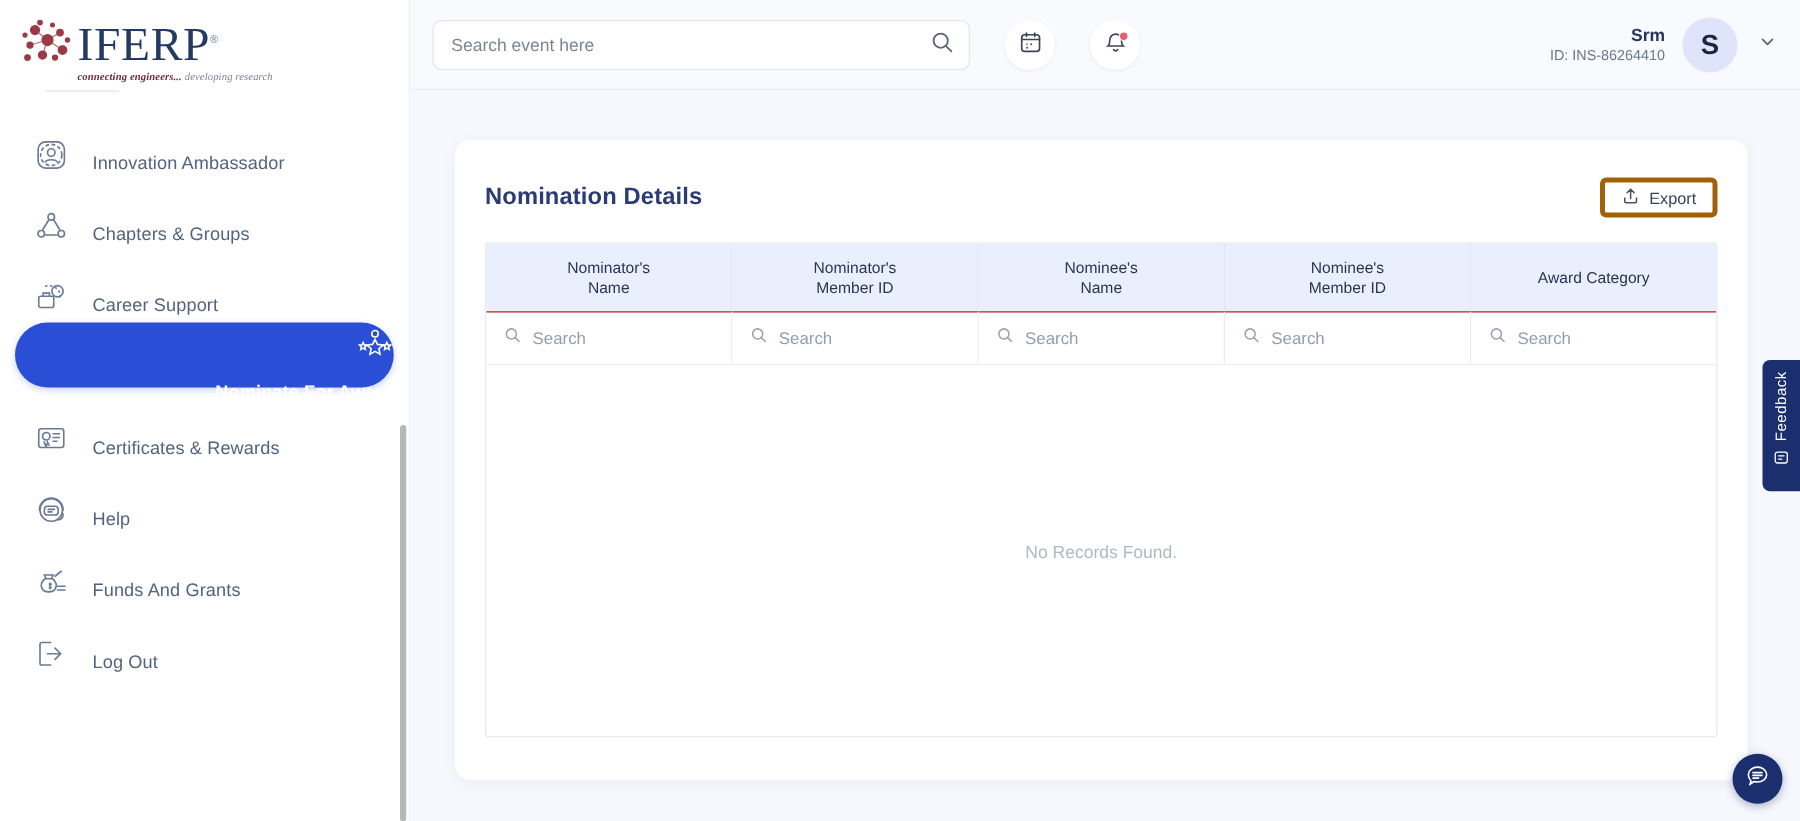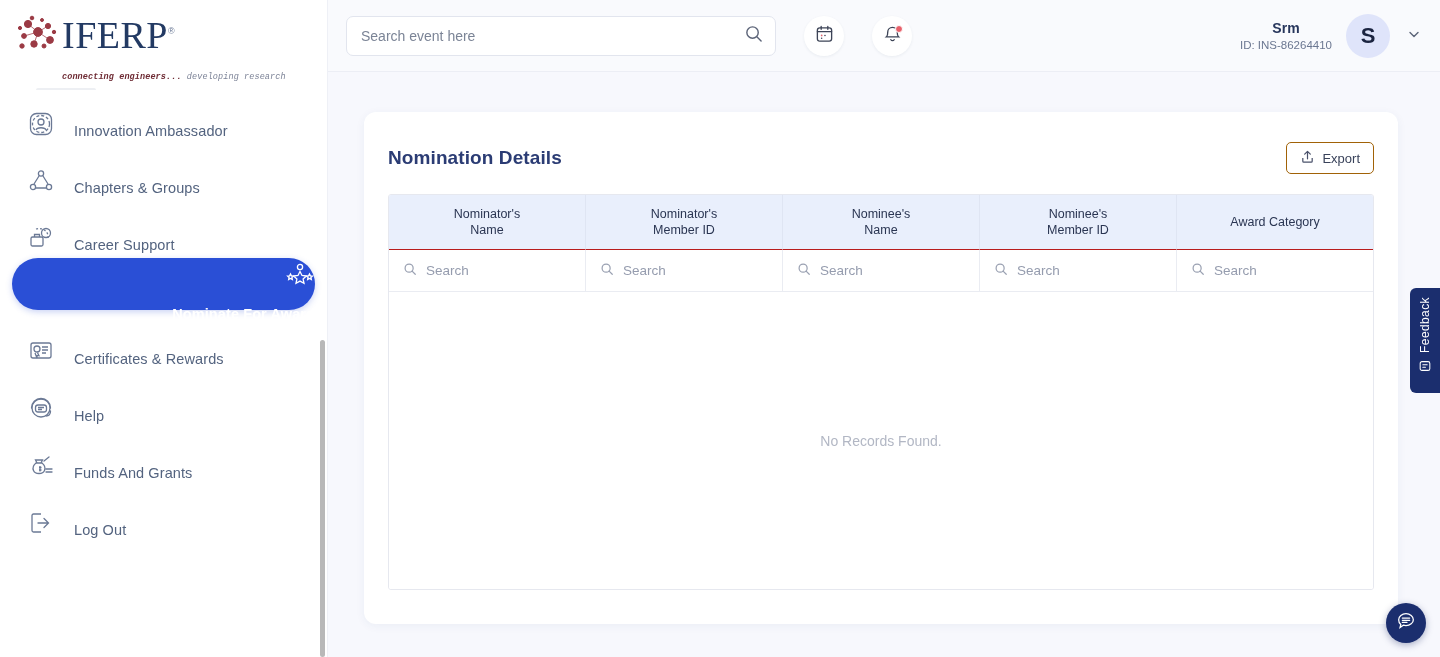--- a/index.html
+++ b/index.html
@@ -24,23 +24,23 @@
   .logo-word {
     font-family: "Liberation Serif", serif;
     font-size: 38px; line-height: 38px; letter-spacing: .5px;
     color: #233a63; font-weight: 400; position: relative;
   }
   .logo-reg {
     font-size: 9px; vertical-align: super; color: #6b7a96;
     font-family: "Liberation Sans", sans-serif;
   }
   .logo-tag {
-    font-family: Liberation Mono, monospace;
+    font-family: Liberation Serif, serif;
     font-size: 8.5px; color: #7b8296; letter-spacing: .1px;
-    margin-top: 18px; font-style: italic; white-space: nowrap;
+    margin-top: 1px; font-style: italic; white-space: nowrap;
   }
   .logo-tag .b { font-weight: bold; color: #6e2b34; }
   .ghost-item {
     height: 16px; margin: 6px 0 0 22px; width: 60px;
     opacity: .25; border-top: 2px solid #b9c0d0; border-radius: 2px;
   }
 
   .nav { padding-top: 10px; }
   .nav-item {
     display: flex; align-items: flex-end; gap: 18px;
@@ -86,21 +86,21 @@
     margin-left: 28px; cursor: pointer; position: relative;
     box-shadow: 0 1px 3px rgba(35,50,90,.07);
   }
   .icon-btn:first-of-type { margin-left: 66px; }
   .dot-badge {
     position: absolute; top: 9px; right: 9px;
     width: 8px; height: 8px; border-radius: 50%; background: #e8606a;
     border: 1px solid #ffffff;
   }
   .profile { margin-left: auto; display: flex; align-items: center; padding-right: 18px; }
-  .profile-text { text-align: center; margin-right: 14px; }
+  .profile-text { text-align: right; margin-right: 14px; }
   .profile-name { font-size: 14px; font-weight: bold; color: #27365c; line-height: 18px; }
   .profile-id { font-size: 11.5px; color: #6b7791; line-height: 16px; }
   .avatar {
     width: 44px; height: 44px; border-radius: 50%; background: #dfe4fa;
     display: flex; align-items: center; justify-content: center;
     font-size: 22px; font-weight: bold; color: #1b2440;
   }
   .chev { margin-left: 16px; cursor: pointer; }
 
   
@@ -110,21 +110,21 @@
     box-shadow: 0 2px 10px rgba(40,60,120,.06); padding: 24px 24px 0 24px;
     position: relative;
   }
   .card-head { display: flex; align-items: center; justify-content: space-between; height: 44px; gap: 24px; }
   .card-title {
     font-size: 19px; font-weight: bold; color: #2b3c74; letter-spacing: .1px;
   }
   .export-btn {
     display: flex; align-items: center; gap: 7px;
     height: 32px; padding: 0 13px; background: #ffffff;
-    border: 1px solid #a16207; border-radius: 5px;
+    border: 4px solid #a16207; border-radius: 5px;
     font-size: 13px; color: #39425a; cursor: pointer;
   }
 
   
   .tbl { margin-top: 14px; border: 1px solid #e6e8ef; border-radius: 3px; overflow: hidden; }
   .tbl-row { display: flex; }
   .th {
     flex: 1; background: #e9effc; height: 54px;
     display: flex; align-items: center; justify-content: center; text-align: center;
     font-size: 12.5px; color: #2a3552; line-height: 16px;

